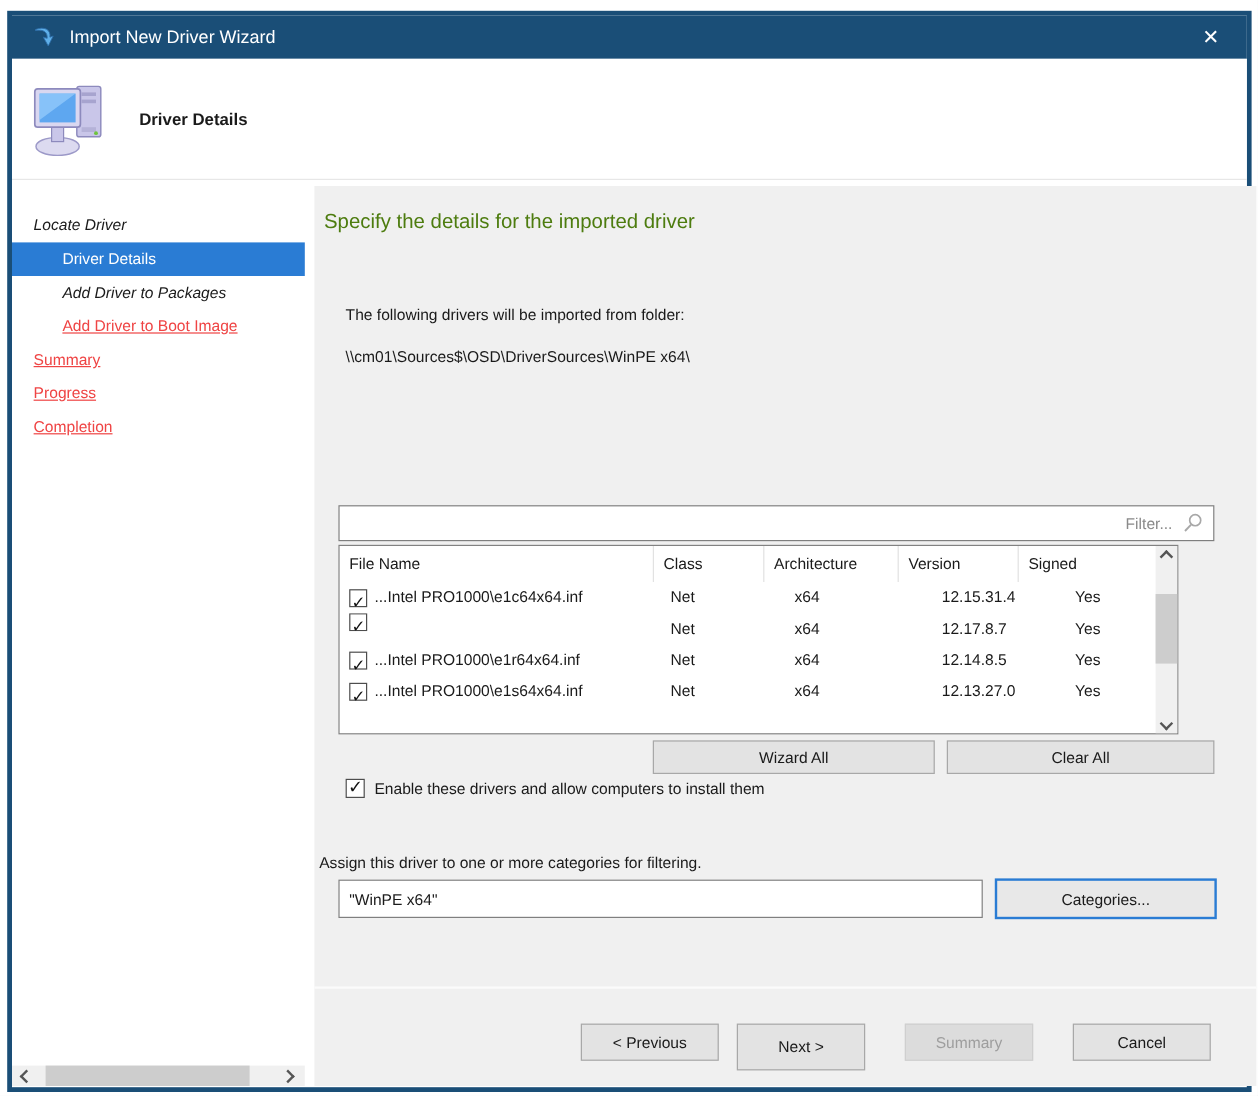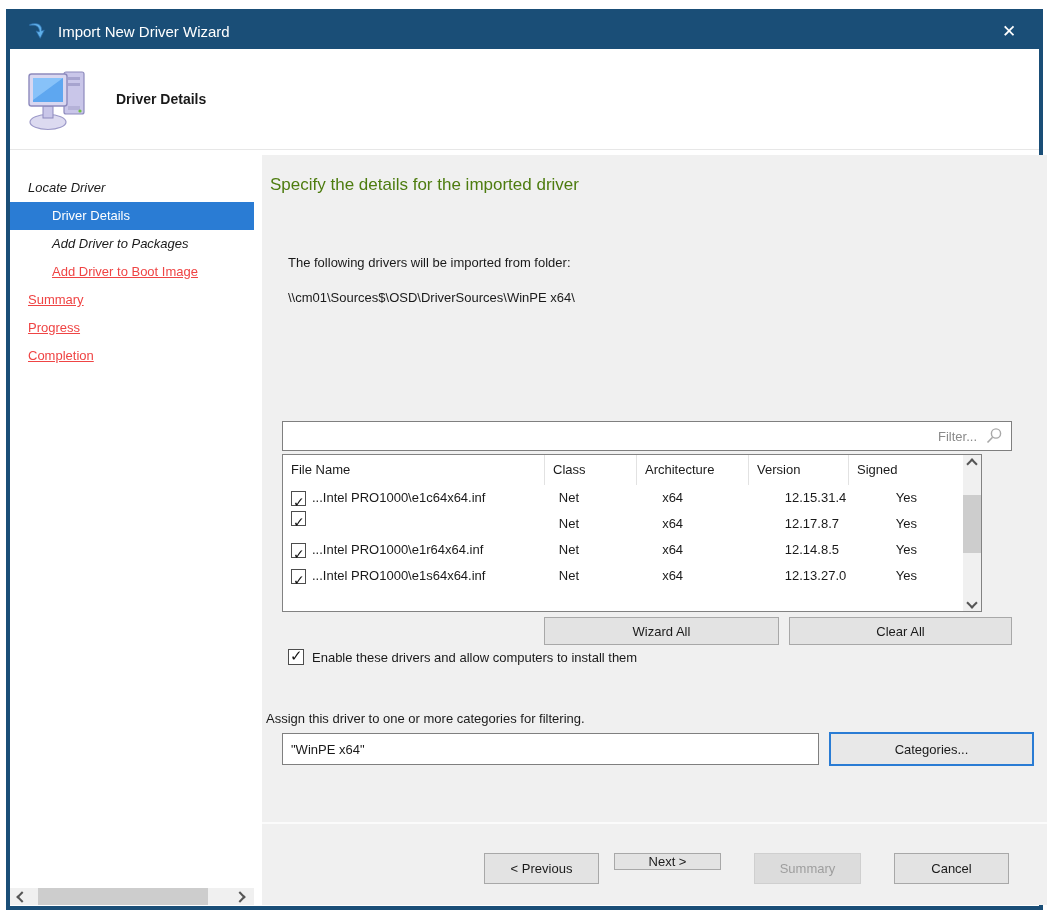--- a/index.html
+++ b/index.html
@@ -82,27 +82,27 @@
   .btn { background:#e3e3e3; border:1px solid #a8a8a8; font:inherit; color:#1a1a1a;
          display:flex; align-items:center; justify-content:center; position:absolute; }
   .btn.disabled { background:#dcdcdc; border-color:#cfcfcf; color:#9e9e9e; }
 
   #selectAll { left:282px; top:462px; width:235px; height:28px; }
   #clearAll  { left:527px; top:462px; width:223px; height:28px; }
 
   .assign-label { position:absolute; left:4px; top:556px; }
   .cat-input { position:absolute; left:20px; top:578px; width:537px; height:32px; background:#fff;
                border:1px solid #7f7f7f; font:inherit; padding:0 8px; color:#1a1a1a; outline:none; }
-  #categoriesBtn { left:567px; top:577px; width:205px; height:34px; background:#e8e8e8;
+  #categoriesBtn { left:567px; top:577px; width:185px; height:34px; background:#e8e8e8;
                    border:2px solid #2a7cd4; }
 
   .divider { position:absolute; left:0; top:667px; width:785px; height:2px; background:#fbfbfb; }
 
   #prevBtn    { left:222px; top:698px; width:115px; height:31px; }
-  #nextBtn    { left:352px; top:698px; width:107px; height:17px; }
+  #nextBtn    { left:352px; top:698px; width:107px; height:39px; }
   #summaryBtn { left:492px; top:698px; width:107px; height:31px; }
   #cancelBtn  { left:632px; top:698px; width:115px; height:31px; }
 </style>
 </head>
 <body>
 
 <div class="window">
 
   <div class="titlebar">
     <svg class="app-icon" viewBox="0 0 24 24">

